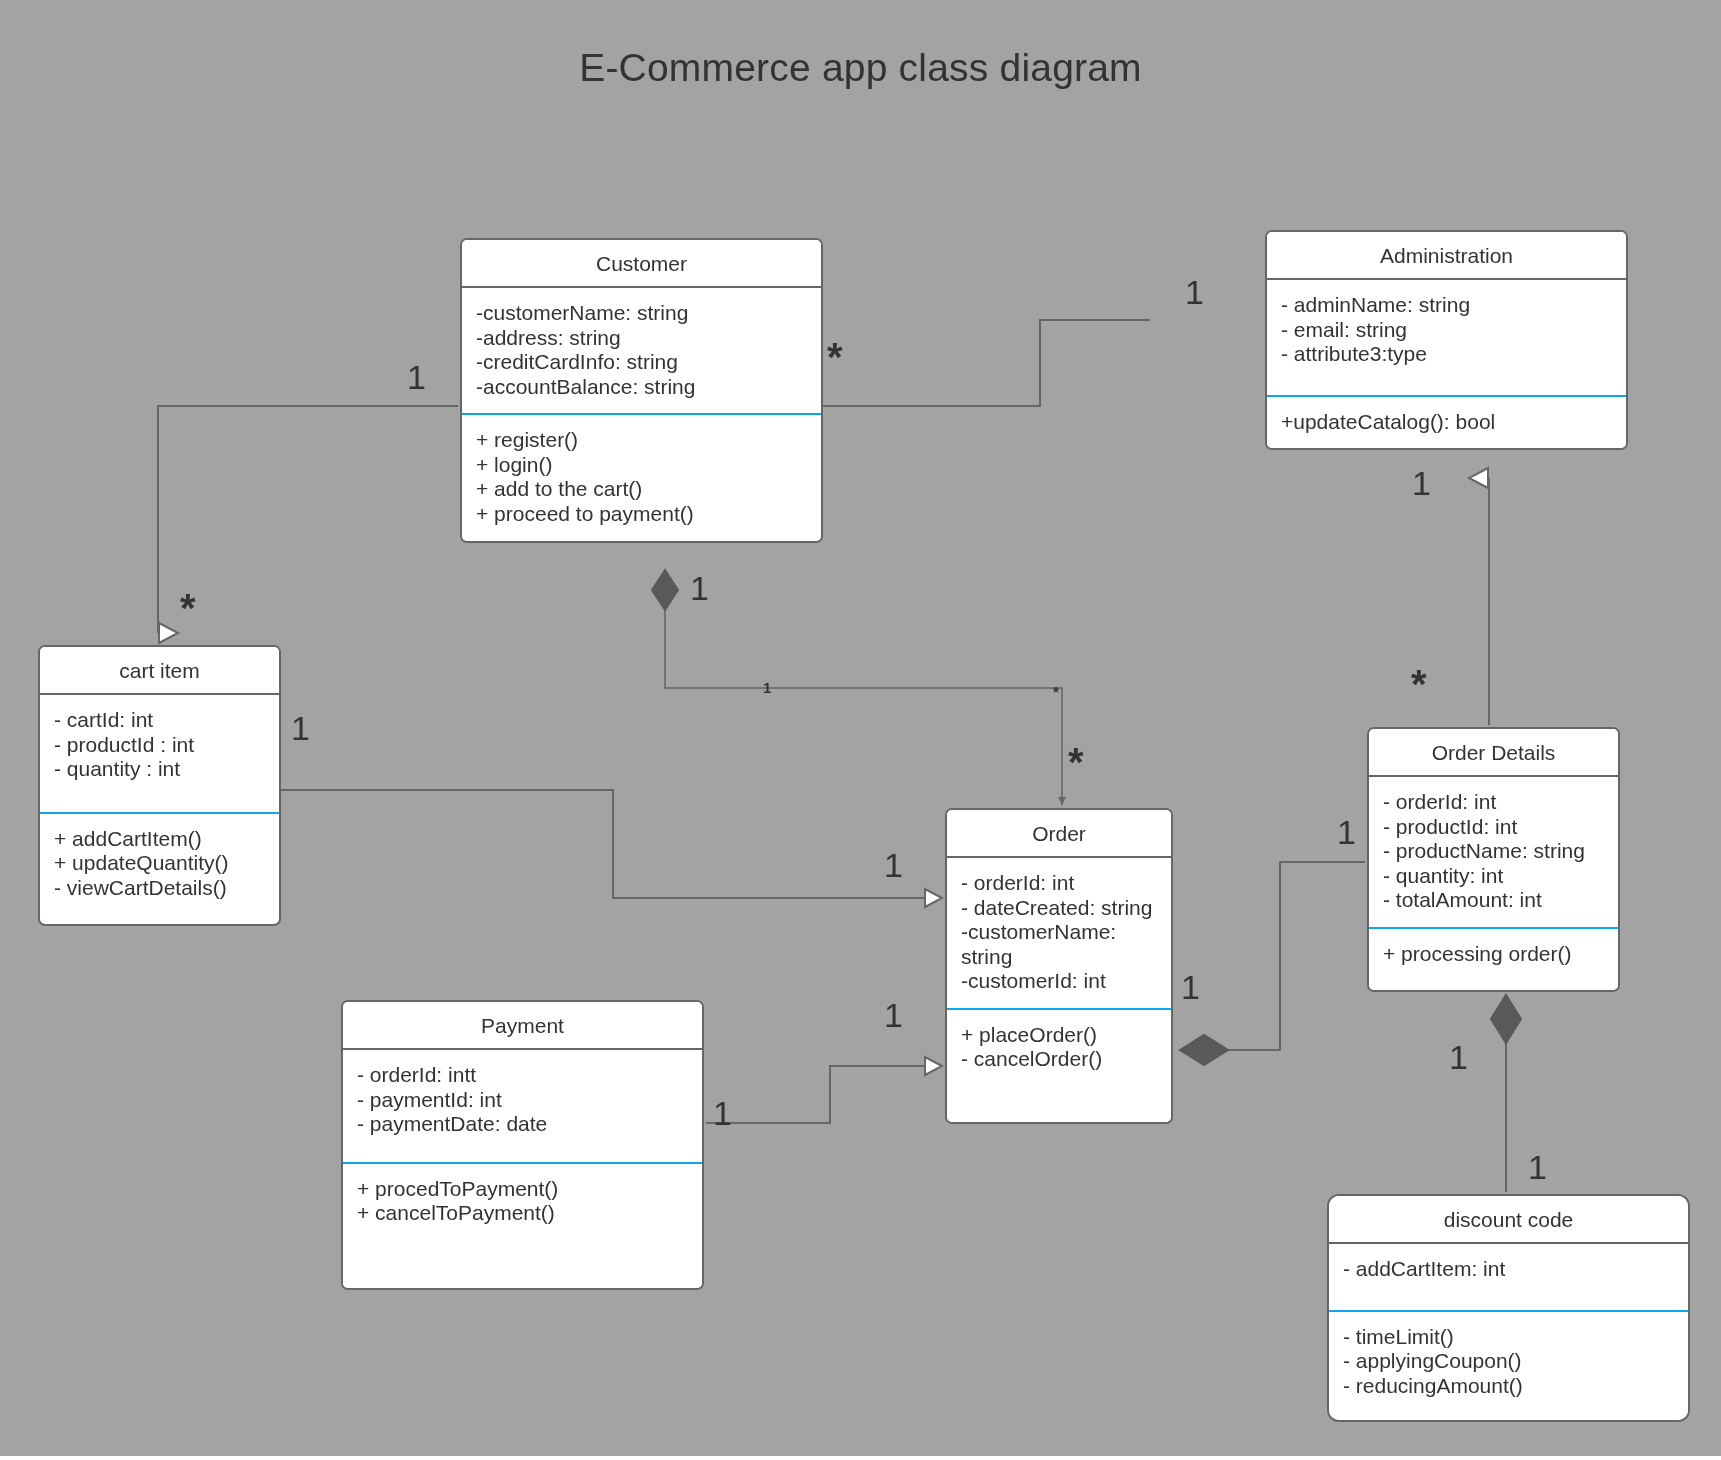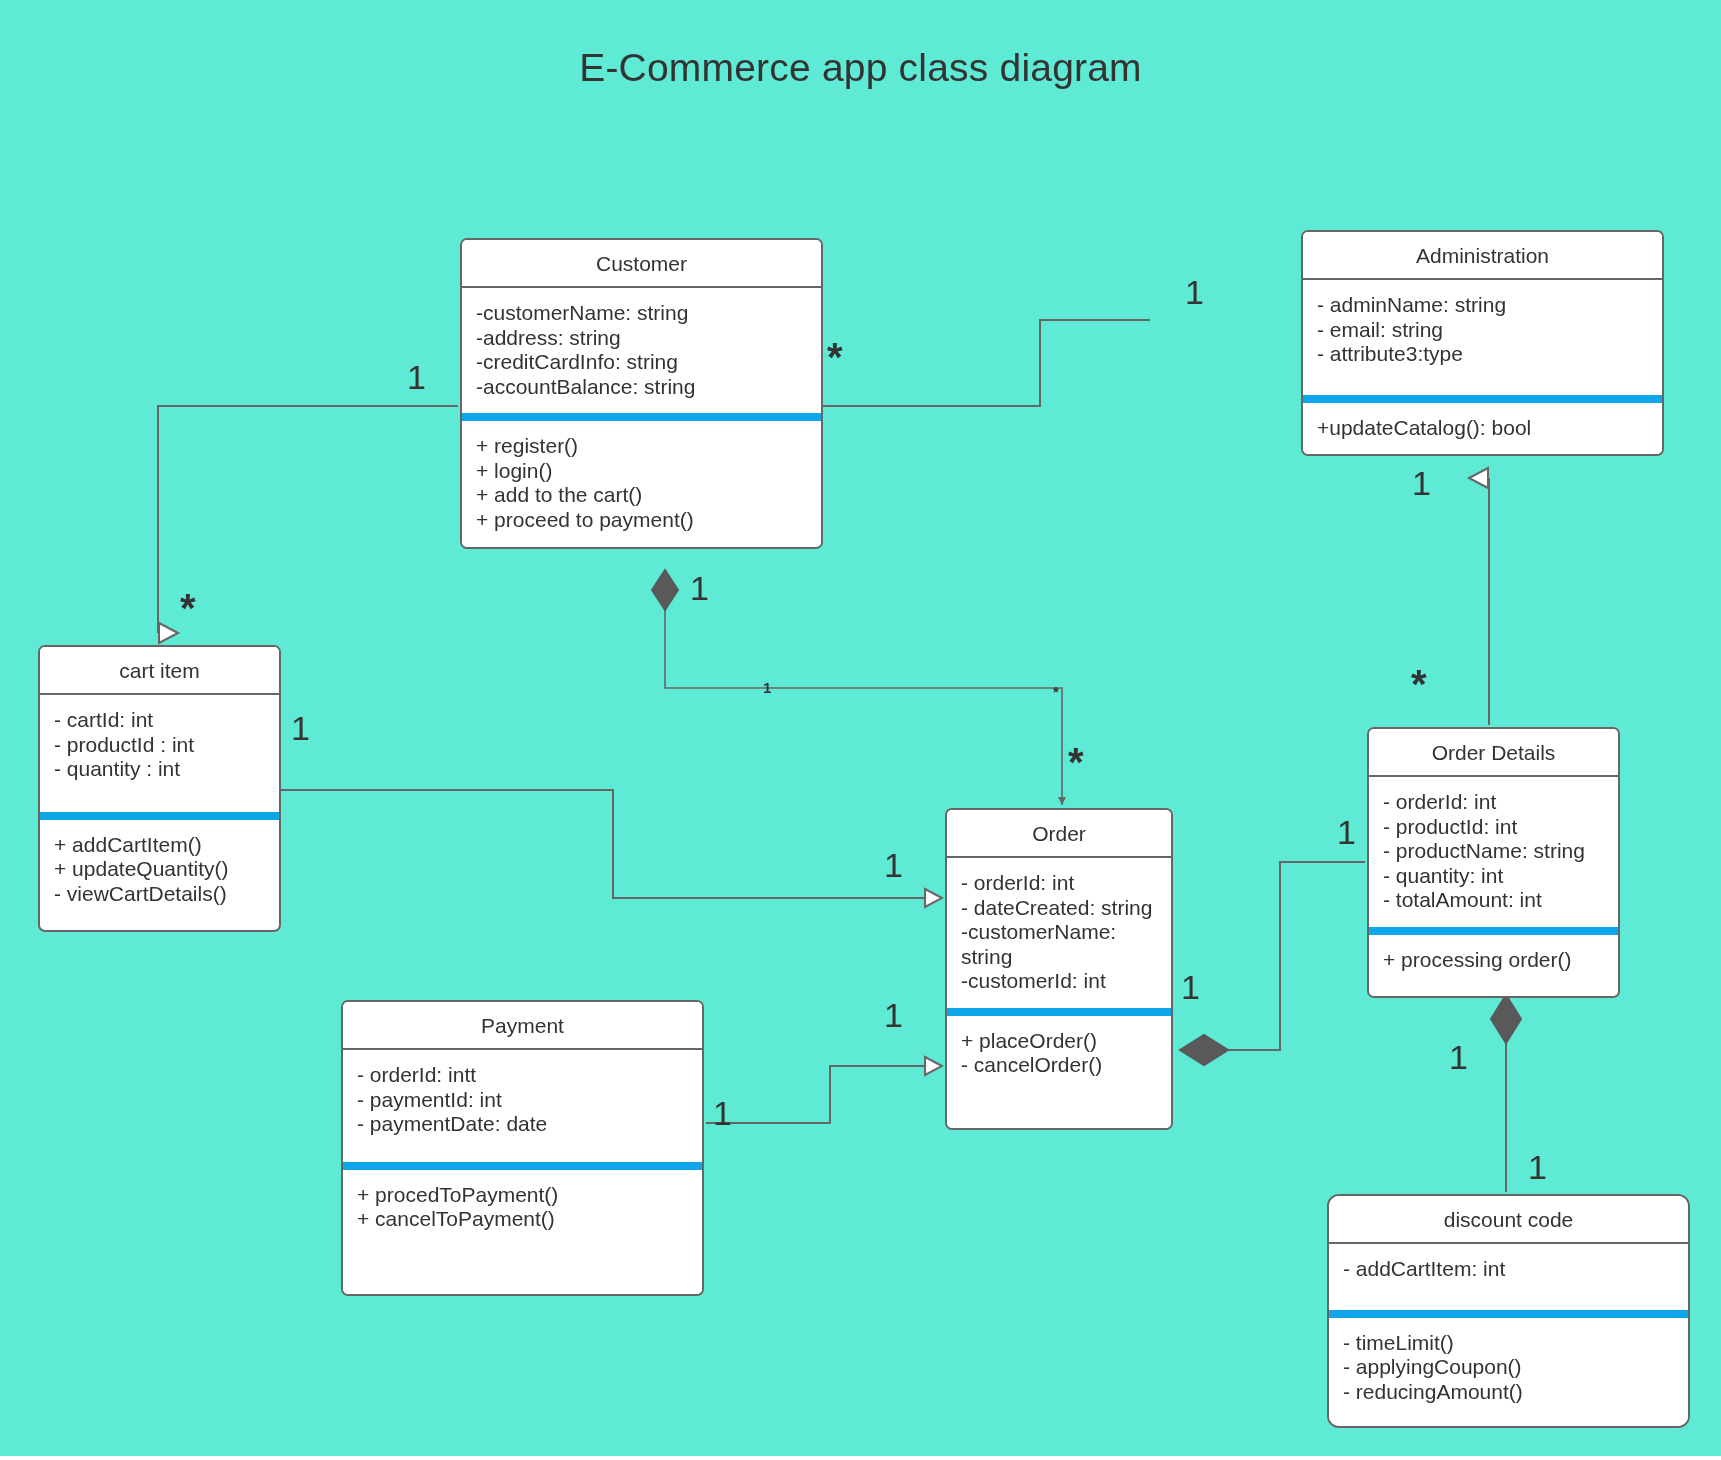--- a/index.html
+++ b/index.html
@@ -11,21 +11,21 @@
     width: 1721px;
     height: 1460px;
     font-family: "Liberation Sans", sans-serif;
     color: #333333;
     overflow: hidden;
   }
   #canvas {
     position: relative;
     width: 1721px;
     height: 1456px;
-    background: #5eead4;
+    background: #a3a3a3;
   }
   #diagram-title {
     position: absolute;
     top: 46px;
     left: 0;
     width: 1721px;
     text-align: center;
     font-size: 39px;
     color: #333333;
     letter-spacing: 0.2px;
@@ -49,21 +49,21 @@
     text-align: center;
     font-size: 21px;
     color: #333333;
     padding: 12px 6px 11px 6px;
     border-bottom: 2px solid #666666;
     background: #ffffff;
     line-height: 1.1;
   }
   .uml-section {
     padding: 13px 14px 14px 14px;
-    border-bottom: 8px solid #0ea5e9;
+    border-bottom: 2px solid #0ea5e9;
     background: #ffffff;
   }
   .uml-section:last-child { border-bottom: none; }
   .uml-row {
     font-size: 21px;
     line-height: 1.17;
     color: #333333;
     white-space: pre-wrap;
   }
   .mult {
@@ -130,21 +130,21 @@
       <div class="uml-row">-accountBalance: string</div>
     </div>
     <div class="uml-section">
       <div class="uml-row">+ register()</div>
       <div class="uml-row">+ login()</div>
       <div class="uml-row">+ add to the cart()</div>
       <div class="uml-row">+ proceed to payment()</div>
     </div>
   </div>
 
-  <div class="uml-class" style="left:1265px; top:230px; width:363px;margin-left:36px;">
+  <div class="uml-class" style="left:1265px; top:230px; width:363px;">
     <div class="uml-name">Administration</div>
     <div class="uml-section" style="padding-bottom:28px;">
       <div class="uml-row">- adminName: string</div>
       <div class="uml-row">- email: string</div>
       <div class="uml-row">- attribute3:type</div>
     </div>
     <div class="uml-section">
       <div class="uml-row">+updateCatalog(): bool</div>
     </div>
   </div>

